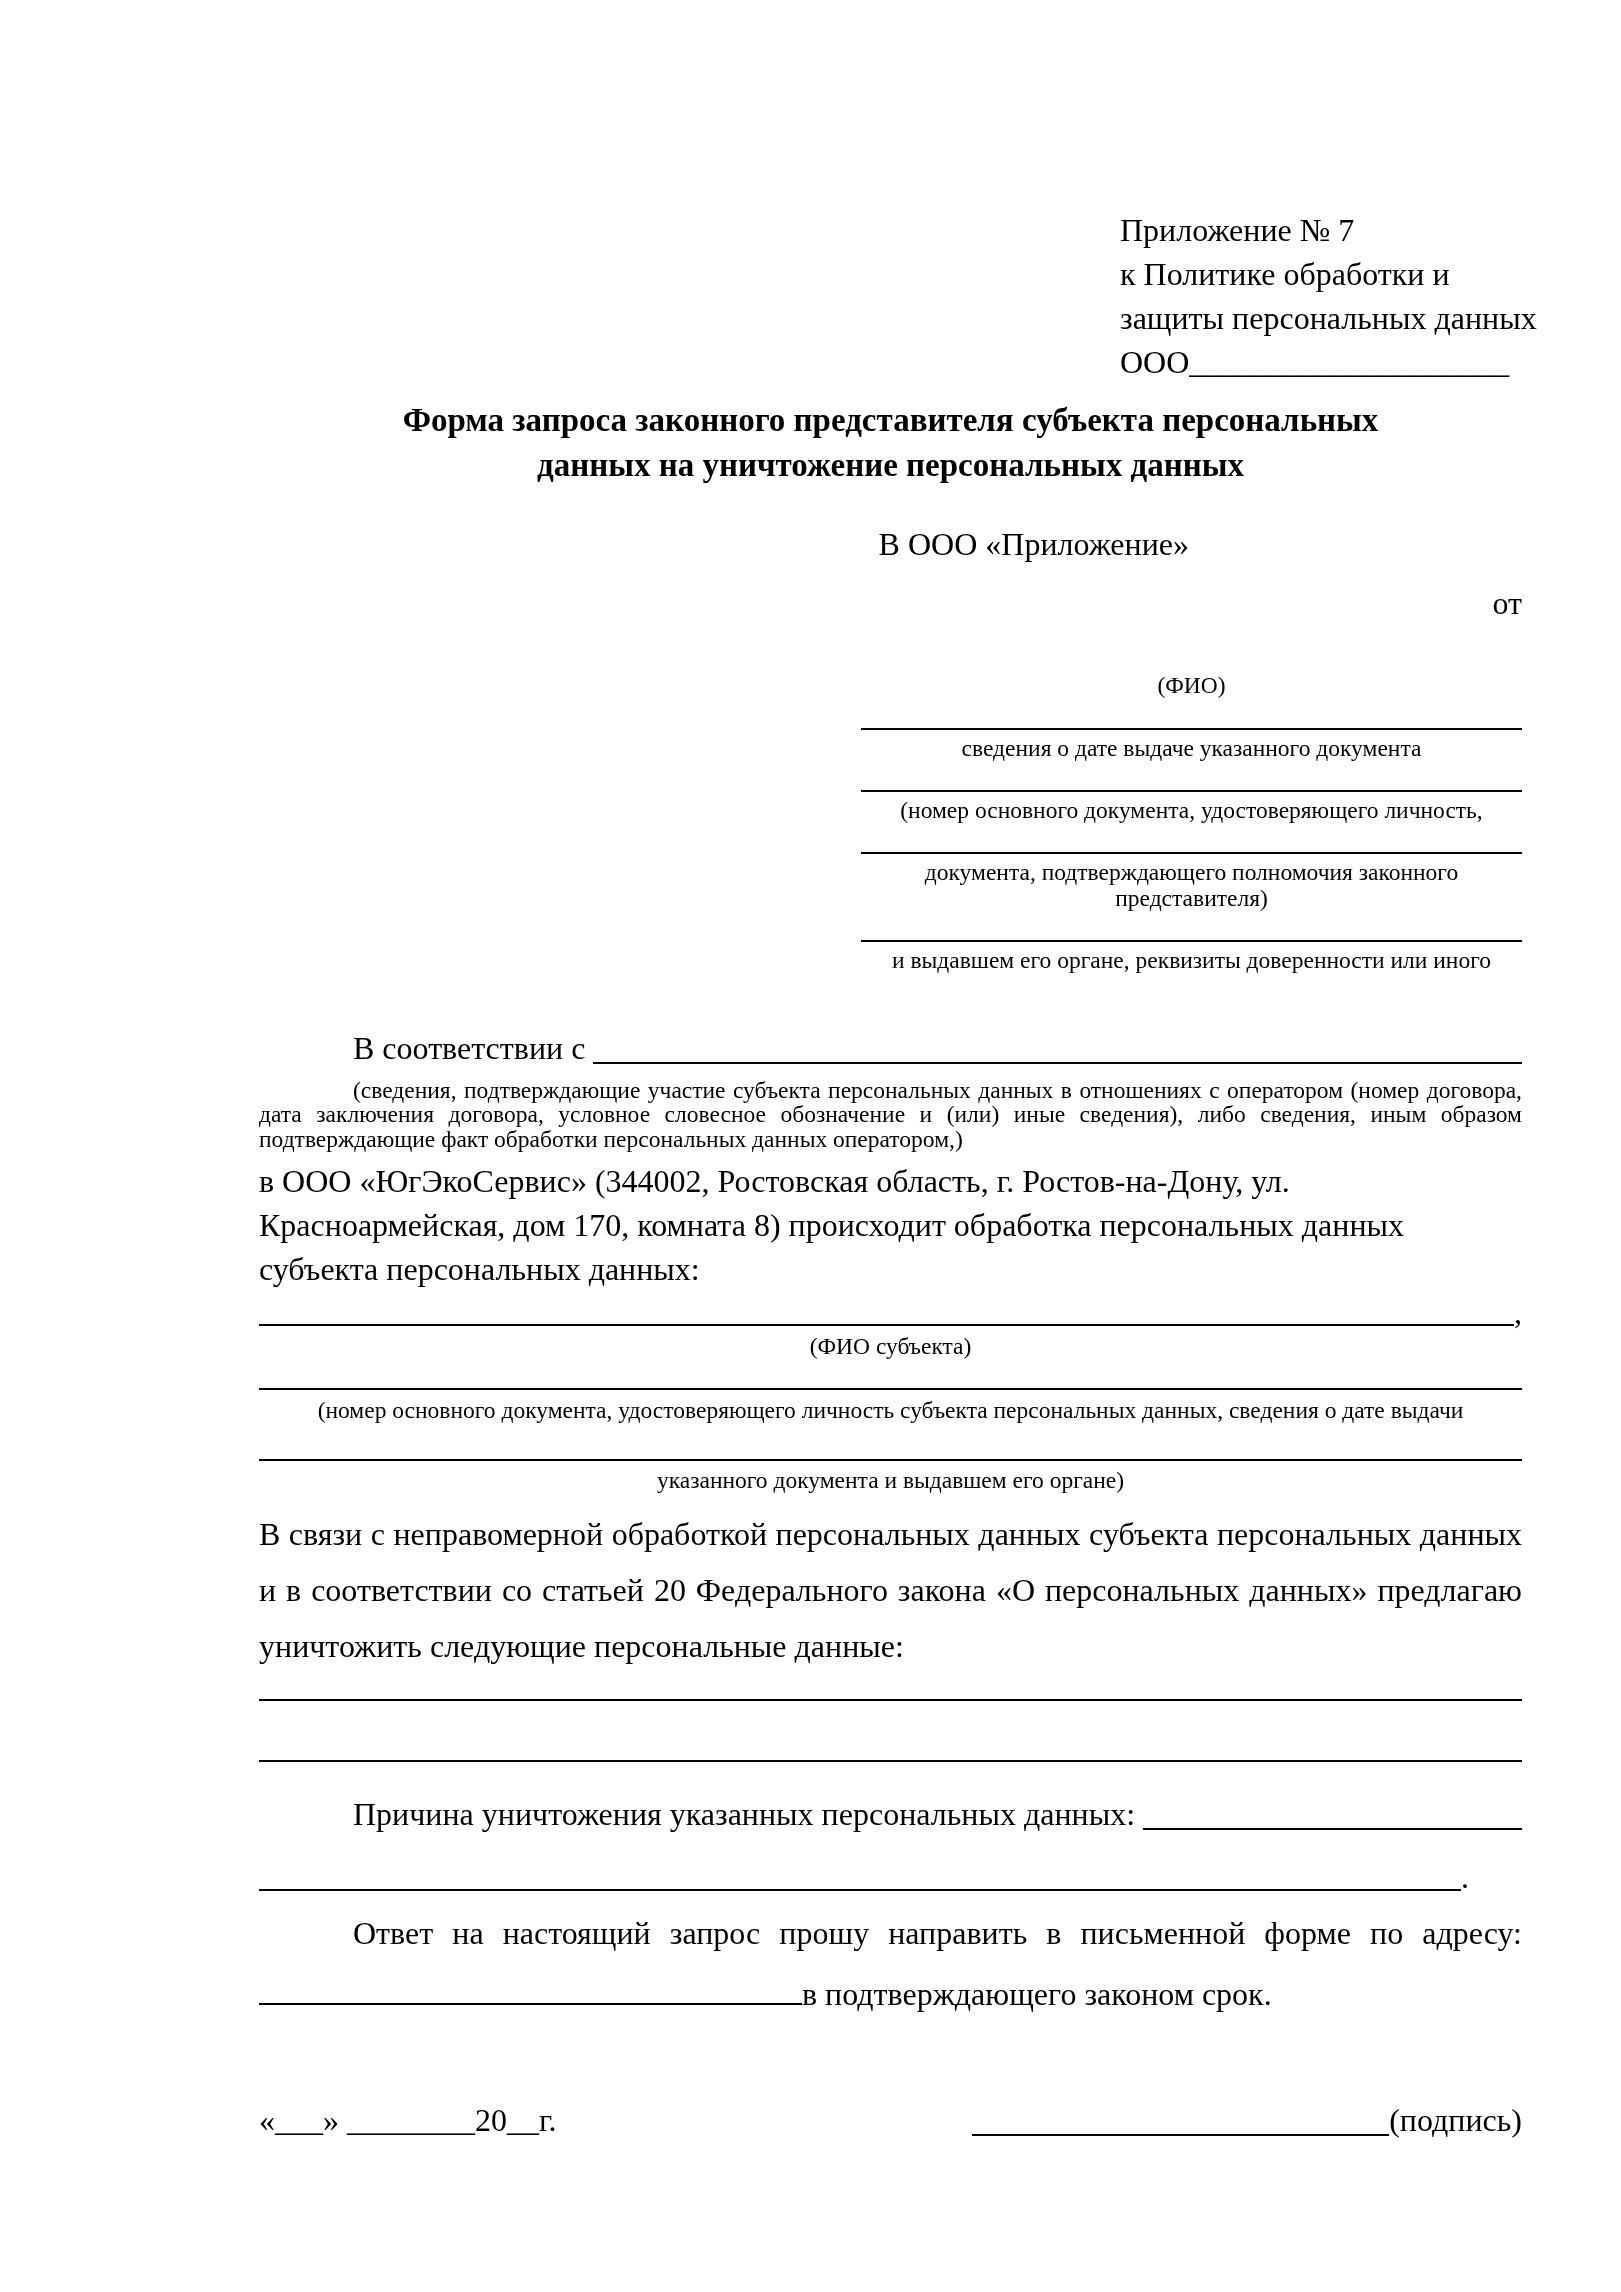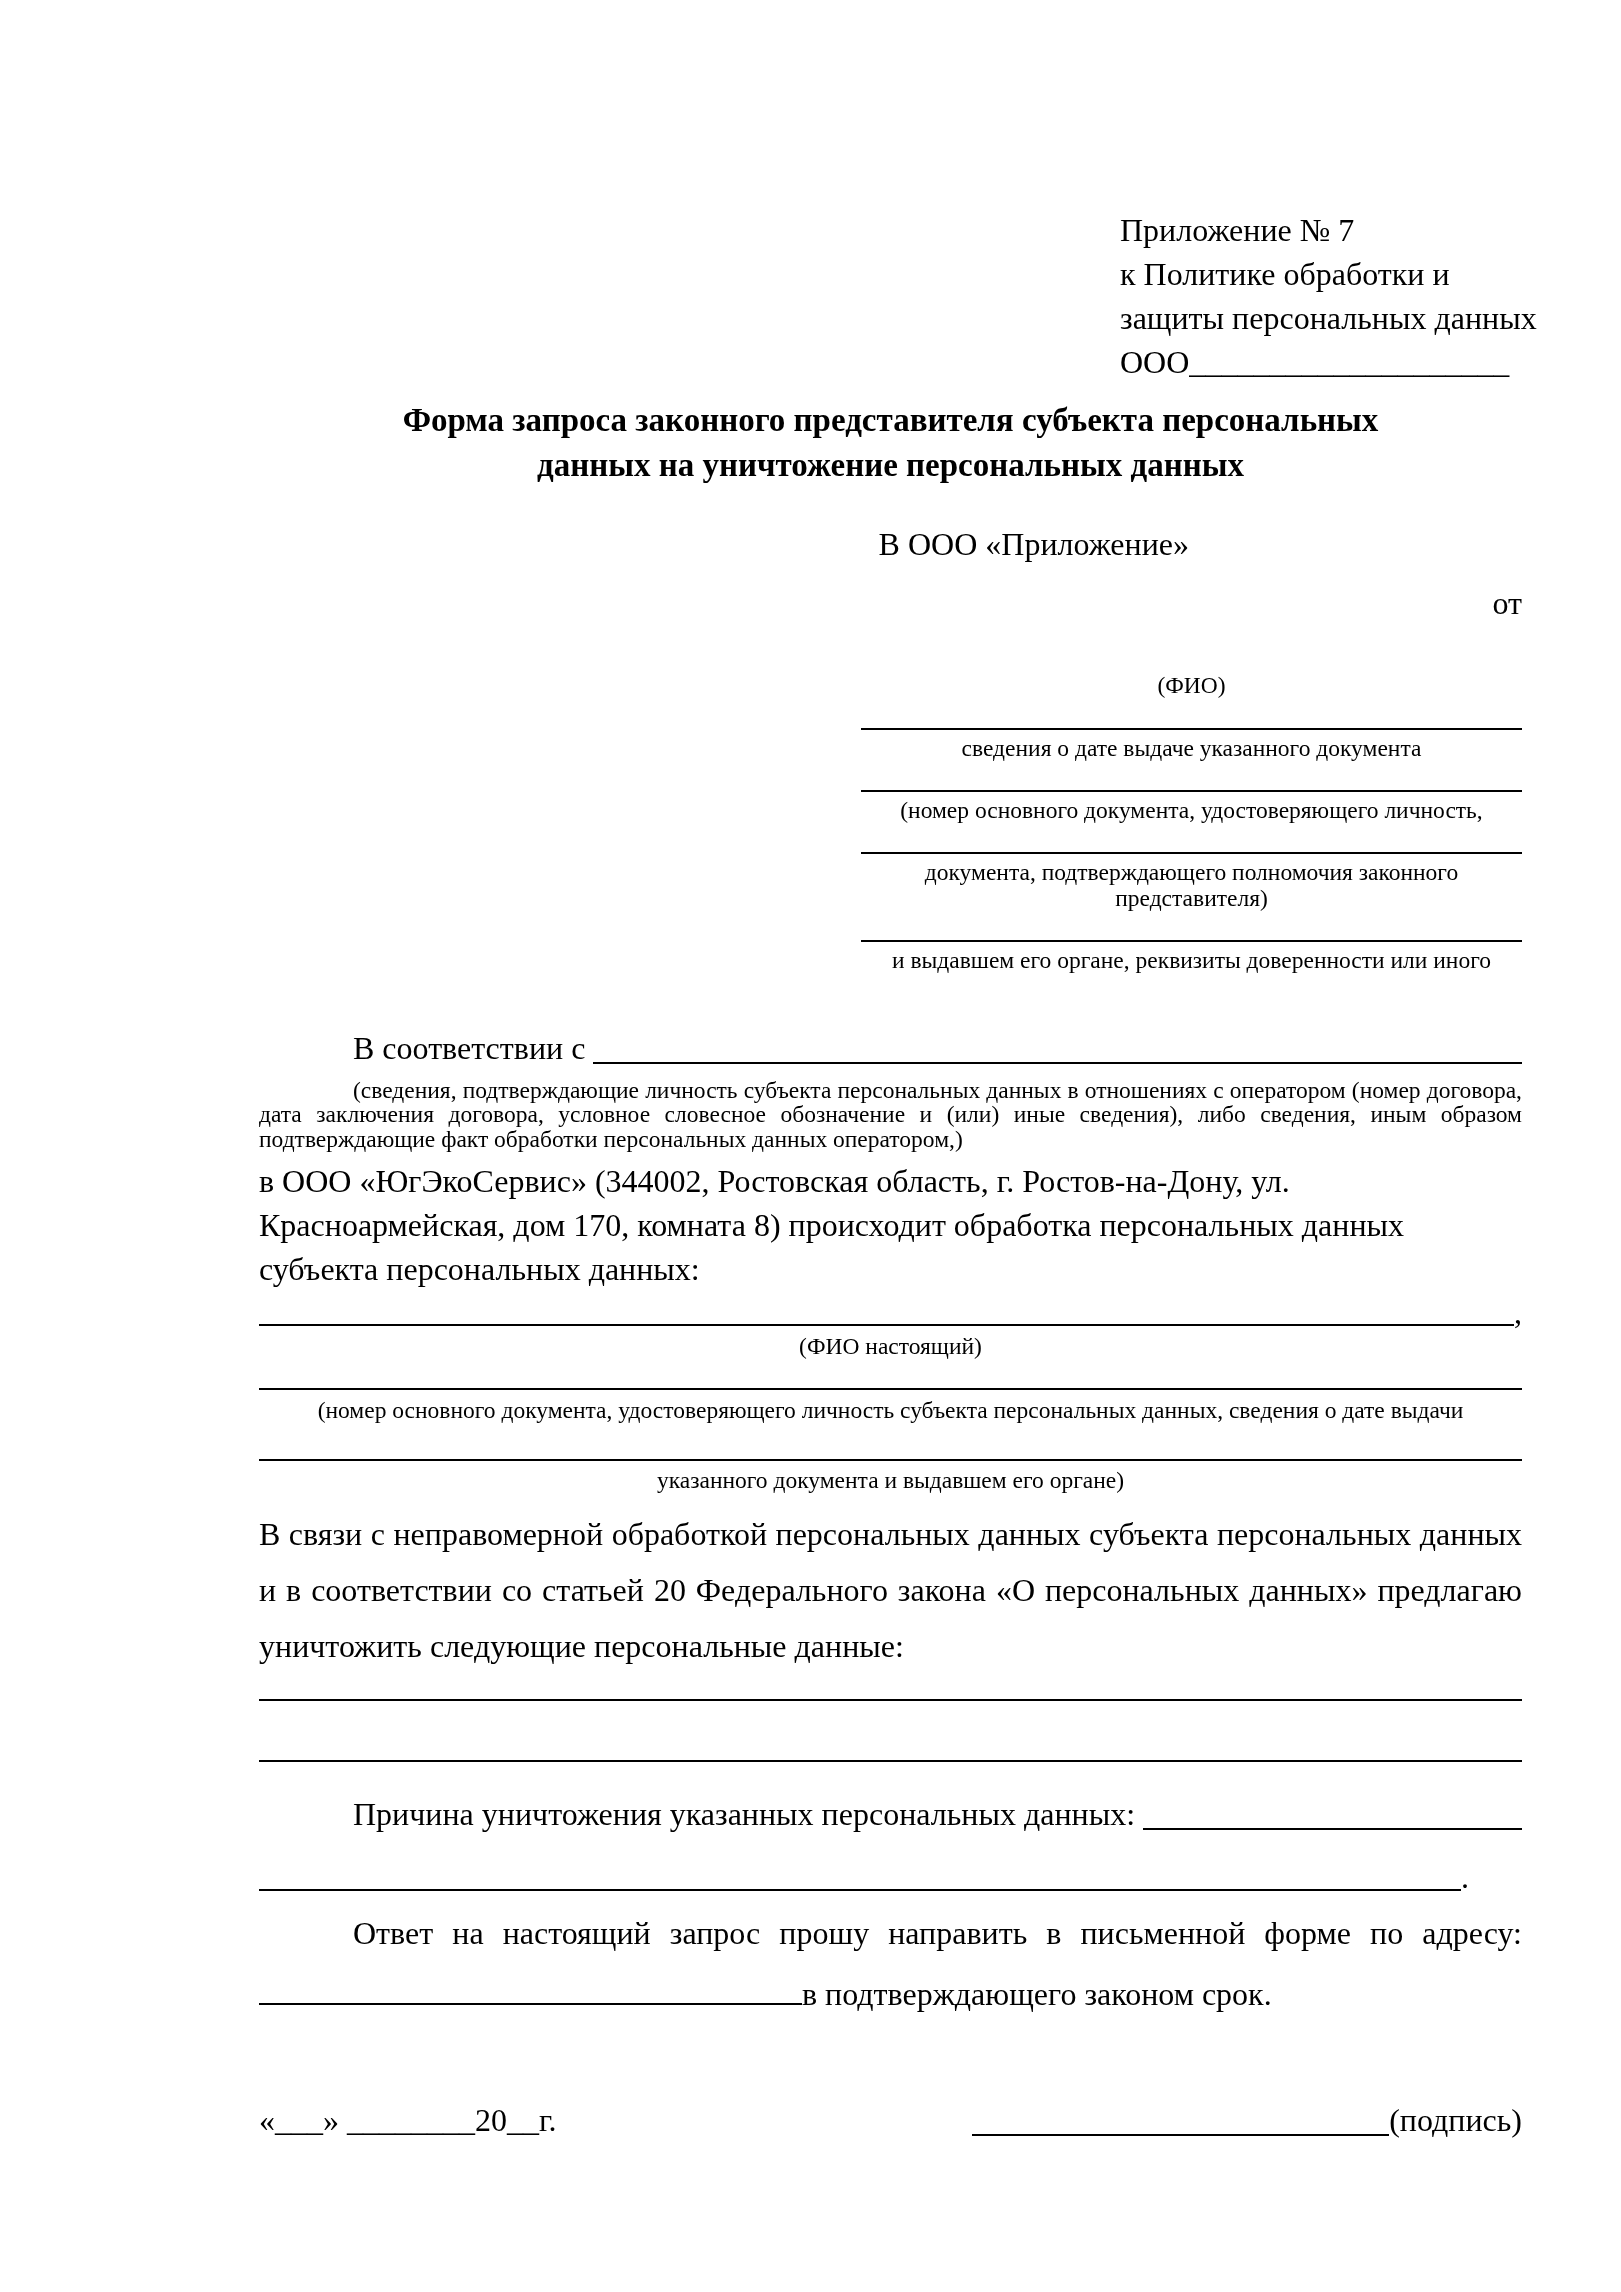--- a/index.html
+++ b/index.html
@@ -118,29 +118,29 @@
         <div class="cap">и выдавшем его органе, реквизиты доверенности или иного</div>
       </div>
     </div>
 
     <div class="frow accord-row">
       <span class="lead">В соответствии с</span>
       <span class="lead">&nbsp;</span>
       <span class="fill"></span>
     </div>
 
-    <div class="note">(сведения, подтверждающие личность субъекта персональных данных в отношениях с оператором (номер договора, дата заключения договора, условное словесное обозначение и (или) иные сведения), либо сведения, иным образом подтверждающие факт обработки персональных данных оператором,)</div>
+    <div class="note">(сведения, подтверждающие участие субъекта персональных данных в отношениях с оператором (номер договора, дата заключения договора, условное словесное обозначение и (или) иные сведения), либо сведения, иным образом подтверждающие факт обработки персональных данных оператором,)</div>
 
     <div class="bodytext">в ООО «ЮгЭкоСервис» (344002, Ростовская область, г. Ростов-на-Дону, ул. Красноармейская, дом 170, комната 8) происходит обработка персональных данных субъекта персональных данных:</div>
 
     <div class="frow subject-row">
       <span class="fill"></span>
       <span class="lead">,</span>
     </div>
-    <div class="fullcap">(ФИО настоящий)</div>
+    <div class="fullcap">(ФИО субъекта)</div>
 
     <div class="rule docrule1"></div>
     <div class="fullcap docrule-cap">(номер основного документа, удостоверяющего личность субъекта персональных данных, сведения о дате выдачи</div>
 
     <div class="rule docrule2"></div>
     <div class="fullcap docrule-cap">указанного документа и выдавшем его органе)</div>
 
     <div class="request">В связи с неправомерной обработкой персональных данных субъекта персональных данных и в соответствии со статьей 20 Федерального закона «О персональных данных» предлагаю уничтожить следующие персональные данные:</div>
 
     <div class="rule blank1"></div>

